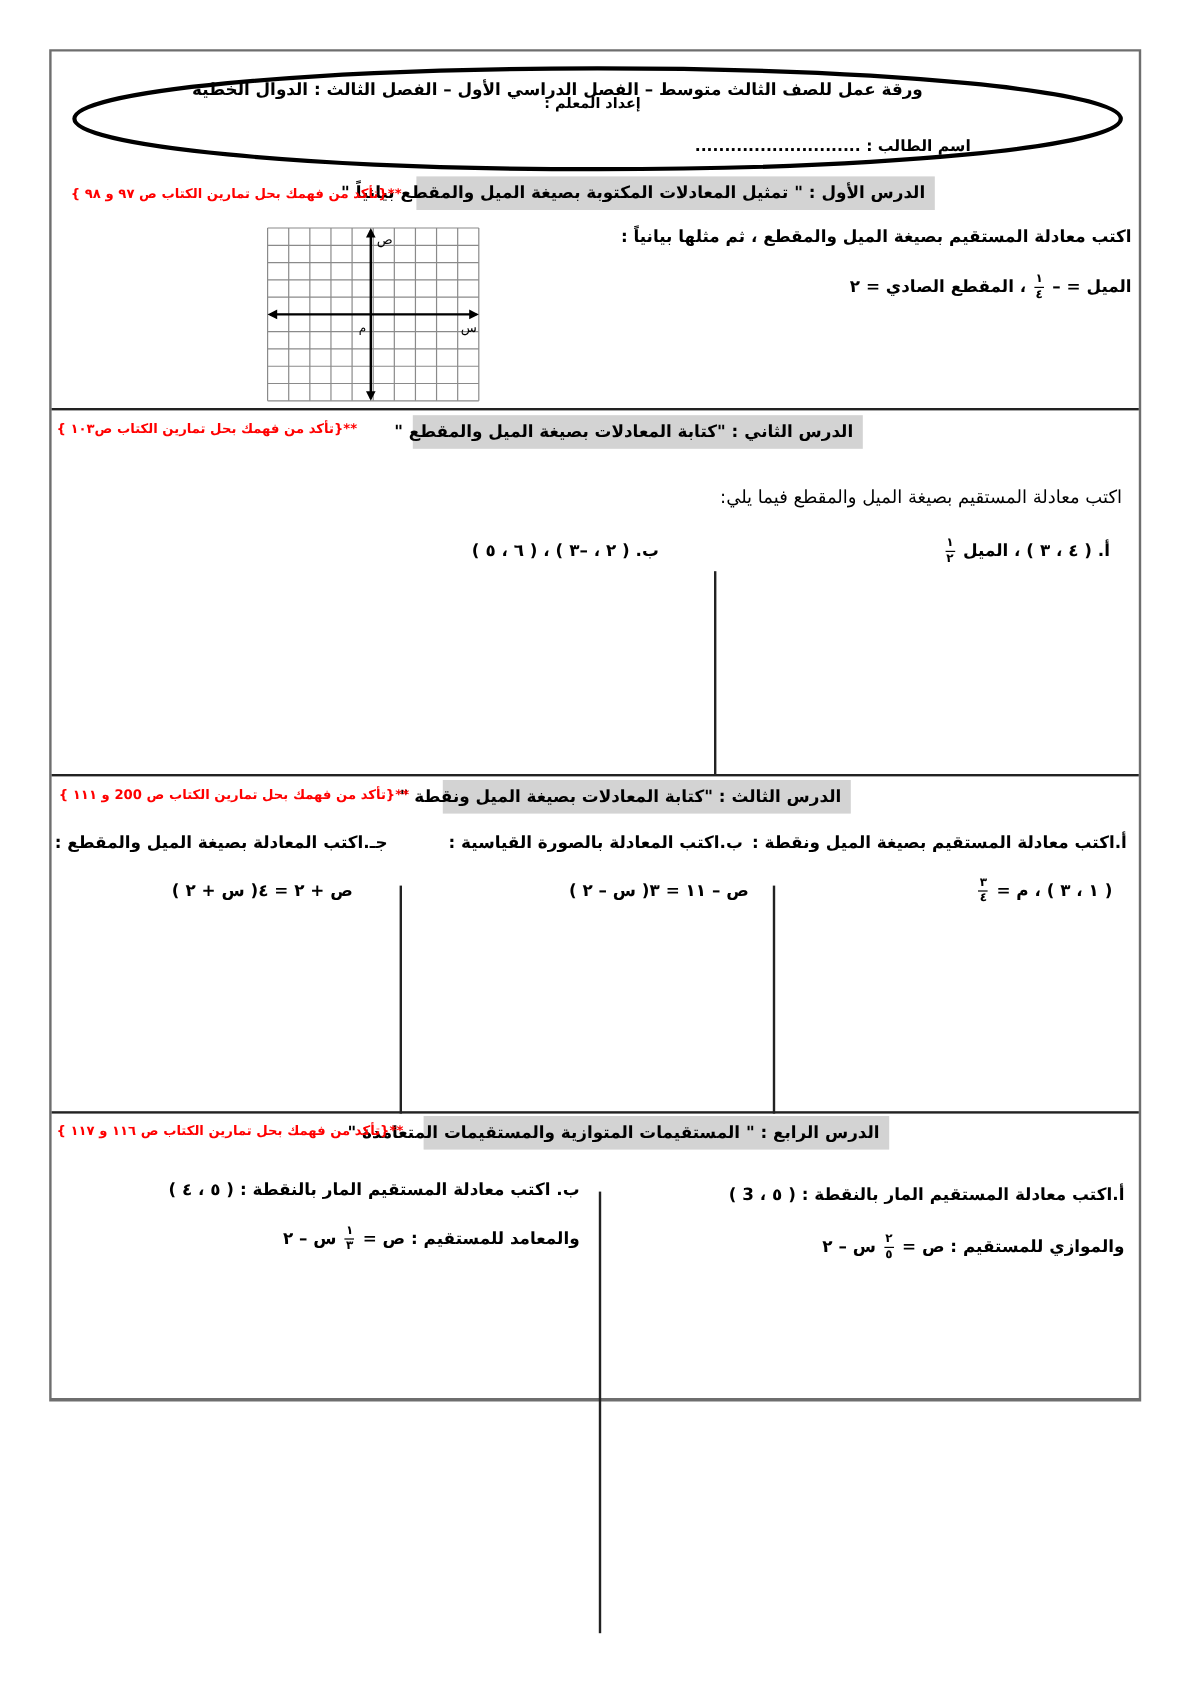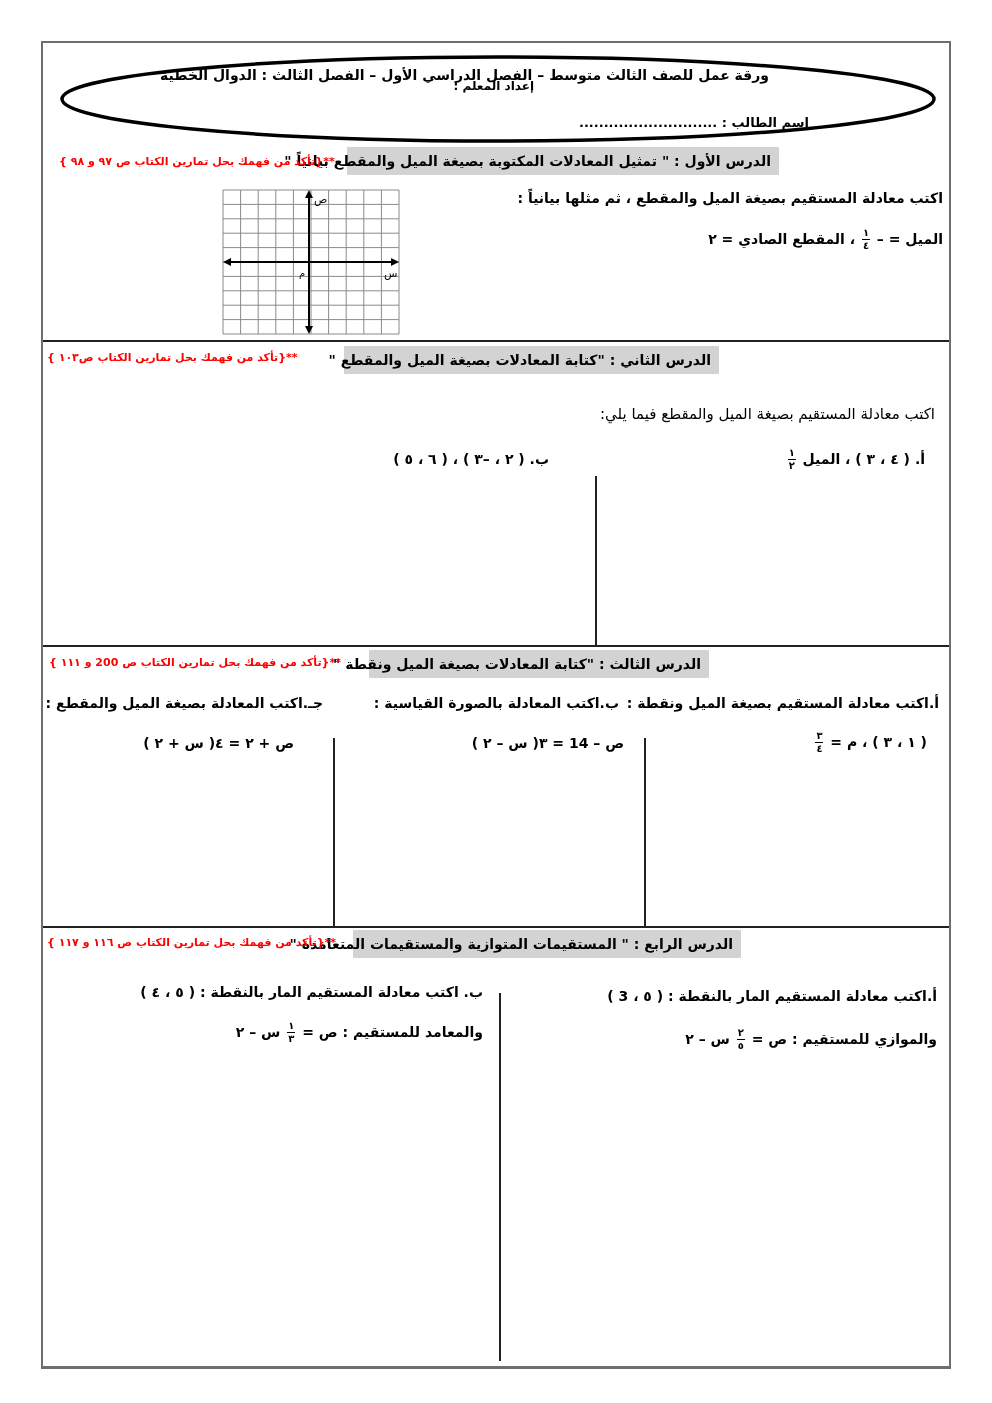--- a/index.html
+++ b/index.html
@@ -1,18 +1,18 @@
 <!DOCTYPE html>
 <html><head>
 <meta charset="utf-8">
 <style>
   html, body { margin:0; padding:0; background:#ffffff; }
   body { width:992px; height:1403px; position:relative; overflow:hidden;
          font-family:"DejaVu Sans", sans-serif; color:#000; }
-  .page { position:absolute; left:41px; top:41px; width:910px; height:1328px;
+  .page { position:absolute; left:41px; top:41px; width:910px; height:1127px;
           border:2px solid #6e6e6e; box-sizing:border-box; border-bottom-width:3px;text-decoration:underline; }
   .abs { position:absolute; }
   .rtl { direction:rtl; unicode-bidi:embed; white-space:nowrap; }
   .oval { position:absolute; left:15px; top:10px; width:880px; height:92px; }
   .hdr-title { position:absolute; right:180px; top:24px; font-size:14px; font-weight:bold; }
   .hdr-teacher { position:absolute; right:415px; top:36px; font-size:12px; font-weight:bold; }
   .hdr-student { position:absolute; right:140px; top:72px; font-size:13px; font-weight:bold; }
   .hline { position:absolute; left:0; width:906px; height:2px; background:#222; }
   .vline { position:absolute; width:2px; background:#222; }
   .lesson-title { position:absolute; background:#d3d3d3; font-size:14px; font-weight:bold;
@@ -115,21 +115,21 @@
     <span>( ١ ، ٣ ) ، م =</span>
     <span class="frac">
       <span>٣</span>
       <span class="bar"></span>
       <span>٤</span>
     </span>
   </div>
   <div class="vline" style="left:601px; top:695px; height:190px;"></div>
 
   <div class="q rtl" style="right:330px; top:652px;text-align:center;">ب.اكتب المعادلة بالصورة القياسية :</div>
-  <div class="q rtl" style="right:325px; top:692px;">ص – 14 = ٣( س – ٢ )</div>
+  <div class="q rtl" style="right:325px; top:692px;">ص – ١١ = ٣( س – ٢ )</div>
   <div class="vline" style="left:290px; top:695px; height:190px;"></div>
 
   <div class="q rtl" style="right:626px; top:652px;">جـ.اكتب المعادلة بصيغة الميل والمقطع :</div>
   <div class="q rtl" style="right:655px; top:692px;">ص + ٢ = ٤( س + ٢ )</div>
 
   <div class="hline" style="top:883px;"></div>
 
   <div class="lesson-title rtl" style="right:208px; top:887px; width:388px;">الدرس الرابع : " المستقيمات المتوازية والمستقيمات المتعامدة "</div>
   <div class="hint rtl" style="left:4px; top:893px;">**{تأكد من فهمك بحل تمارين الكتاب ص ١١٦ و ١١٧ }</div>
 

